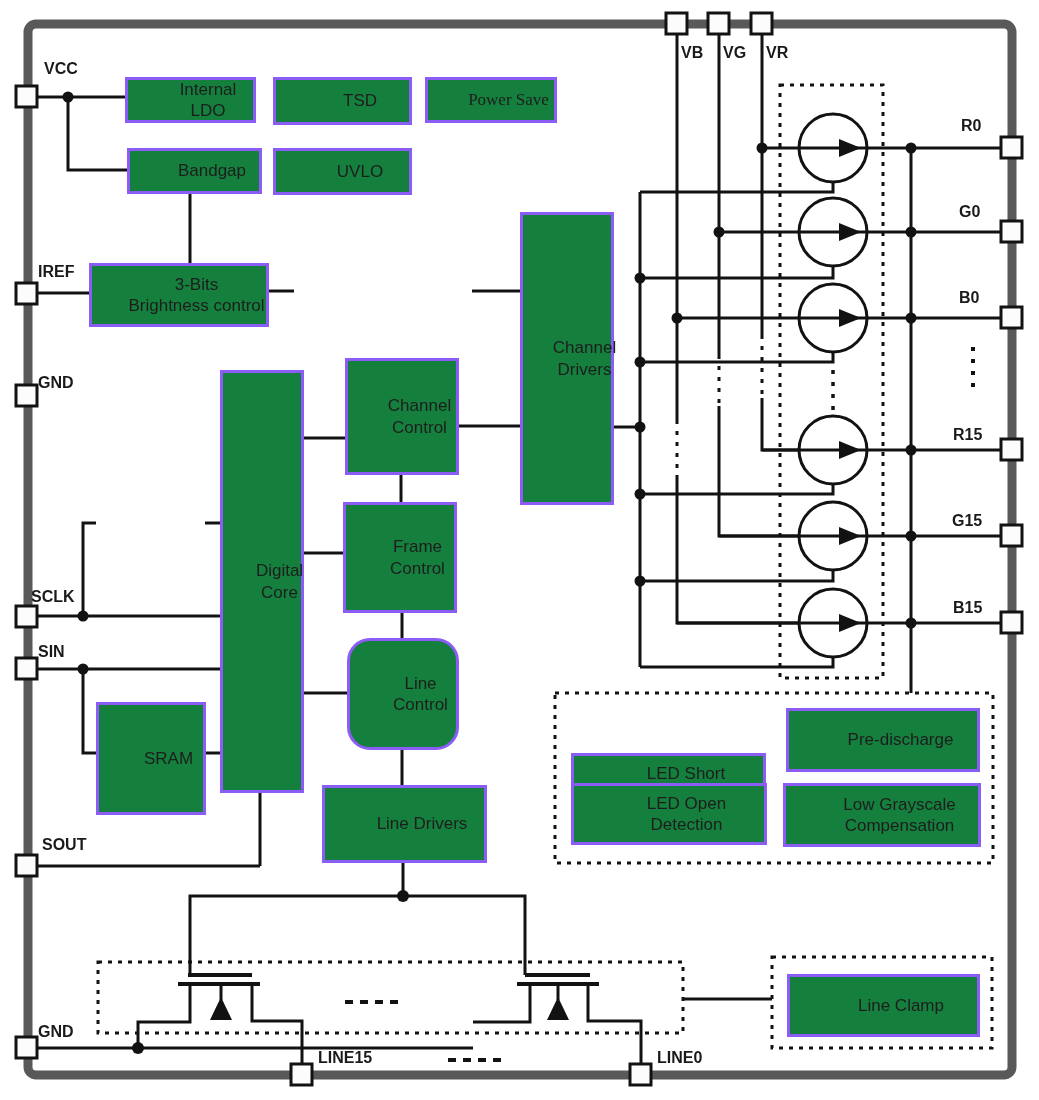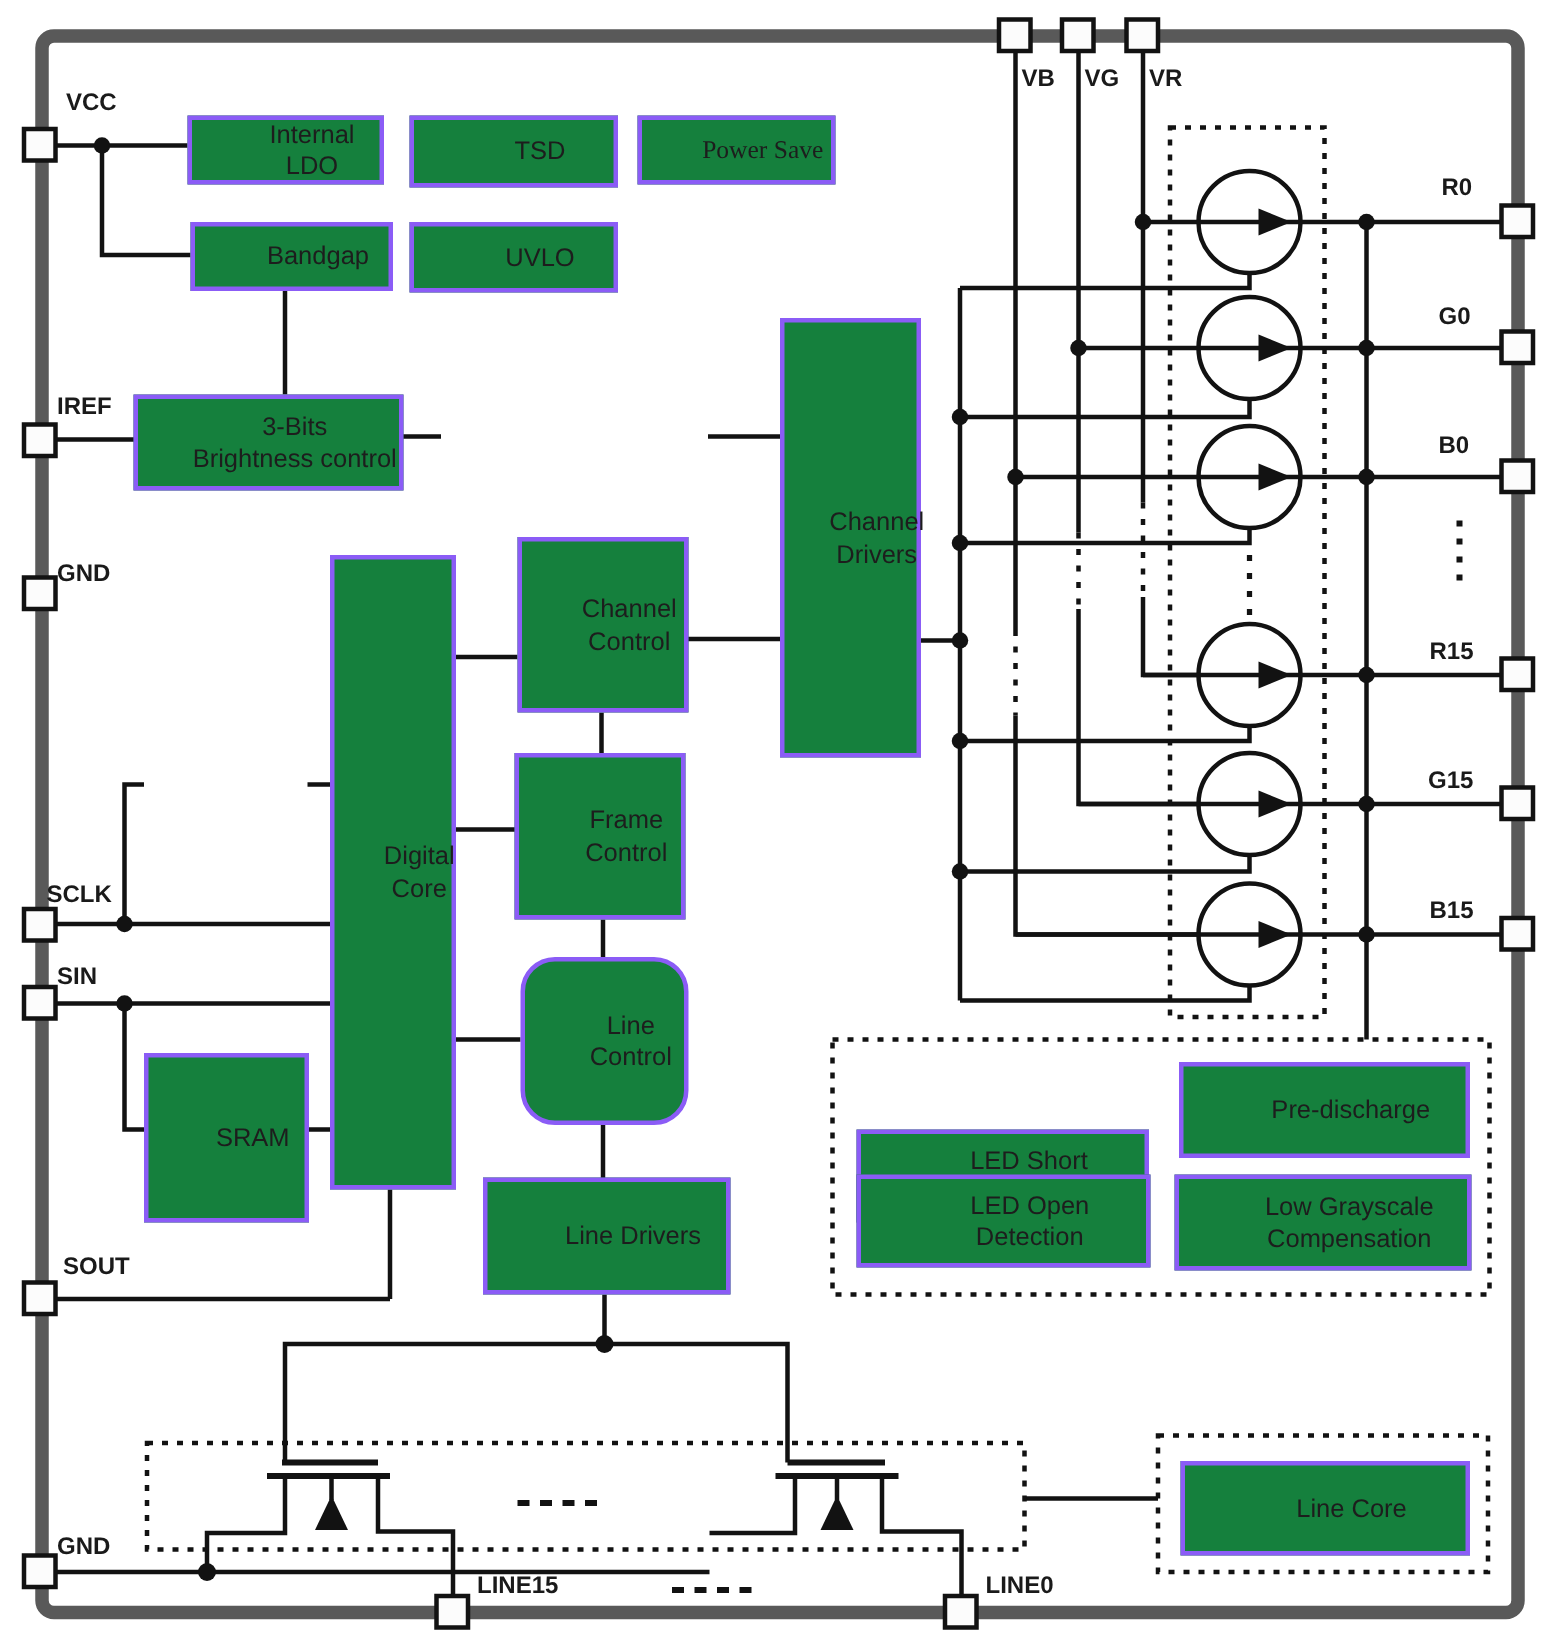--- a/index.html
+++ b/index.html
@@ -194,21 +194,21 @@
 Control</div>
   <div class="blk" style="left:347px;top:638px;width:112px;height:112px;border-radius:23px;">Line
 Control</div>
   <div class="blk" style="left:96px;top:702px;width:110px;height:113px;">SRAM</div>
   <div class="blk" style="left:322px;top:785px;width:165px;height:78px;">Line Drivers</div>
   <div class="blk" style="left:571px;top:709px;width:195px;height:62px;margin-top:44px;">LED Short Detection</div>
   <div class="blk" style="left:786px;top:708px;width:194px;height:64px;">Pre-discharge</div>
   <div class="blk" style="left:571px;top:783px;width:196px;height:62px;text-align:center;">LED Open Detection</div>
   <div class="blk" style="left:783px;top:783px;width:198px;height:64px;">Low Grayscale
 Compensation</div>
-  <div class="blk" style="left:787px;top:974px;width:193px;height:63px;">Line Core</div>
+  <div class="blk" style="left:787px;top:974px;width:193px;height:63px;">Line Clamp</div>
 
   <div class="pinlbl" style="left:44px;top:60px;">VCC</div>
   <div class="pinlbl" style="left:38px;top:263px;">IREF</div>
   <div class="pinlbl" style="left:38px;top:374px;">GND</div>
   <div class="pinlbl" style="left:31px;top:588px;text-align:center;">SCLK</div>
   <div class="pinlbl" style="left:38px;top:643px;">SIN</div>
   <div class="pinlbl" style="left:42px;top:836px;">SOUT</div>
   <div class="pinlbl" style="left:38px;top:1023px;">GND</div>
   <div class="pinlbl" style="left:681px;top:44px;">VB</div>
   <div class="pinlbl" style="left:723px;top:44px;">VG</div>

